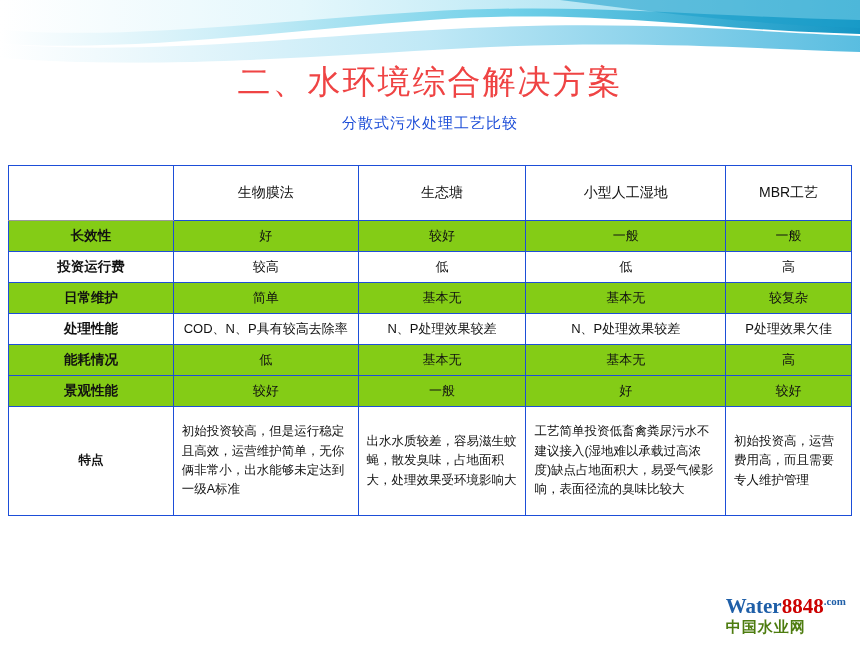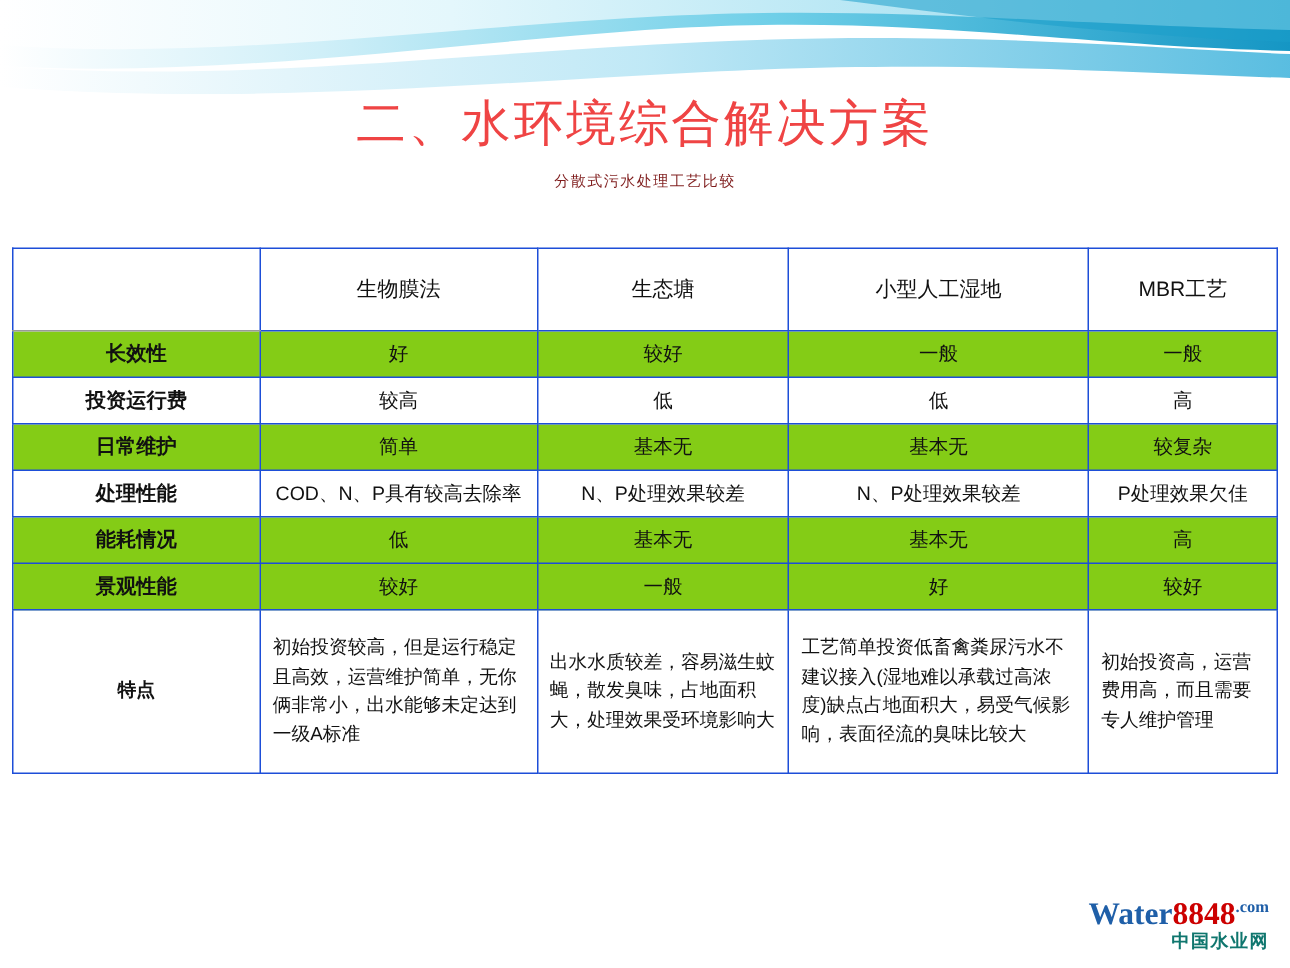--- a/index.html
+++ b/index.html
@@ -42,22 +42,22 @@
   }
   .slide-title {
     font-size: 33px;
     color: #ef4444;
     letter-spacing: 2px;
     font-weight: normal;
     margin: 0;
     line-height: 1.2;
   }
   .slide-subtitle {
-    font-size: 10px;
-    color: #7f1d1d;
+    font-size: 15px;
+    color: #1d4ed8;
     margin-top: 12px;
     letter-spacing: 1px;
   }
   table.matrix {
     position: absolute;
     top: 165px;
     left: 8px;
     width: 844px;
     border-collapse: collapse;
     font-size: 13px;
@@ -107,35 +107,35 @@
     font-size: 12.5px;
     height: 96px;
   }
   tbody tr.feature td.rowlabel {
     text-align: center;
   }
   .watermark {
     position: absolute;
     right: 14px;
     bottom: 10px;
-    text-align: right;
+    text-align: left;
     line-height: 1.15;
     user-select: none;
   }
   .wm-line1 {
     font-size: 21px;
     font-weight: bold;
     font-family: "Liberation Serif", serif;
   }
   .wm-water { color: #1f5fa8; }
   .wm-num { color: #cc0000; }
   .wm-com { color: #1f5fa8; font-size: 11px; vertical-align: super; }
   .wm-line2 {
-    font-size: 12px;
-    color: #0f766e;
+    font-size: 15px;
+    color: #4d7c0f;
     letter-spacing: 1px;
     font-weight: bold;
   }
 </style>
 </head>
 <body>
 
 <div class="slide">
 
   <div class="header-art">

